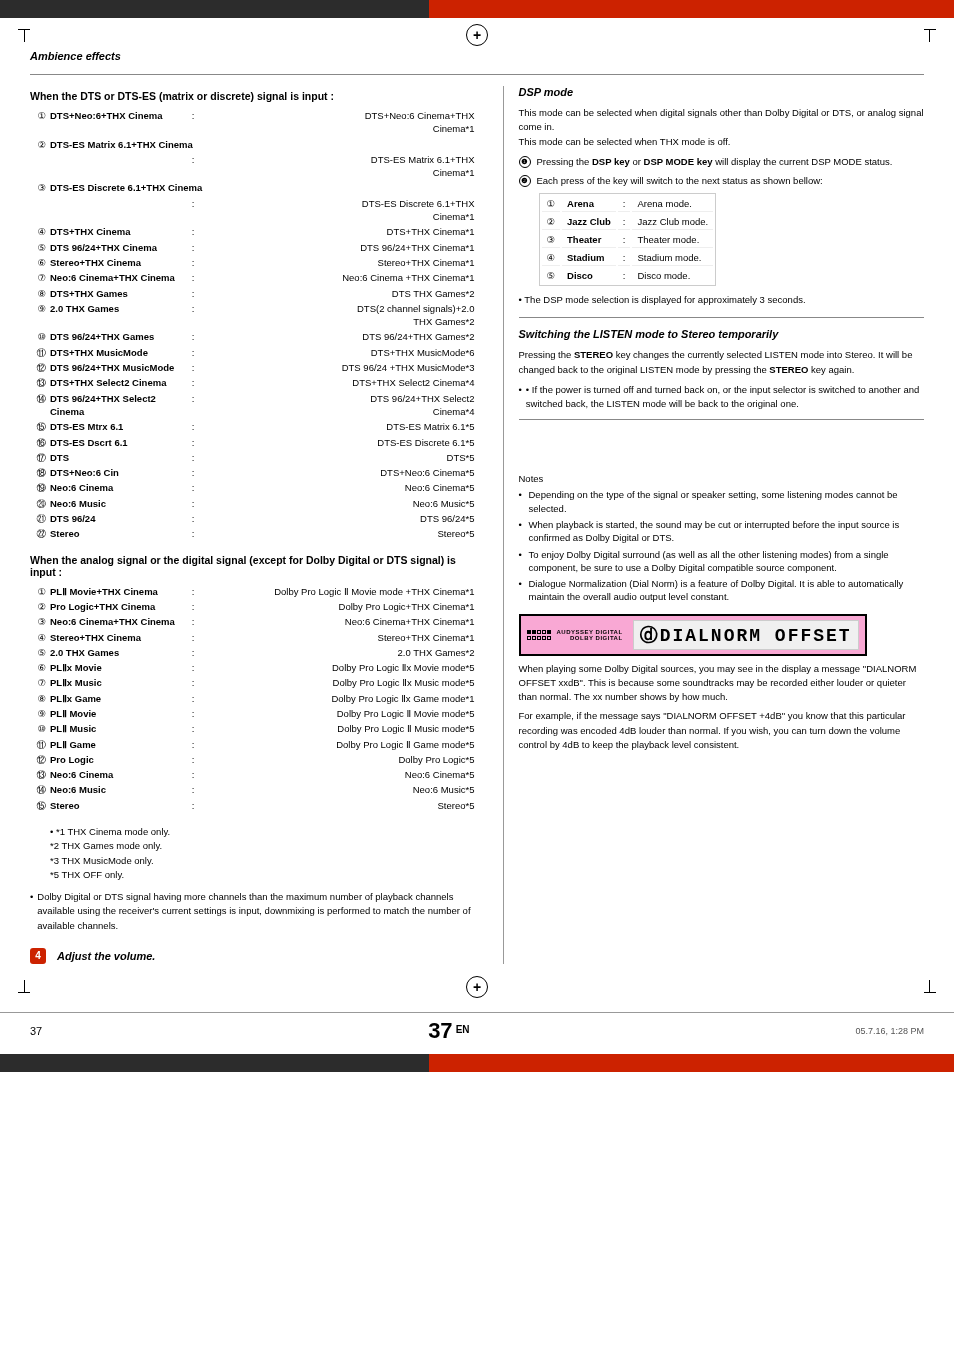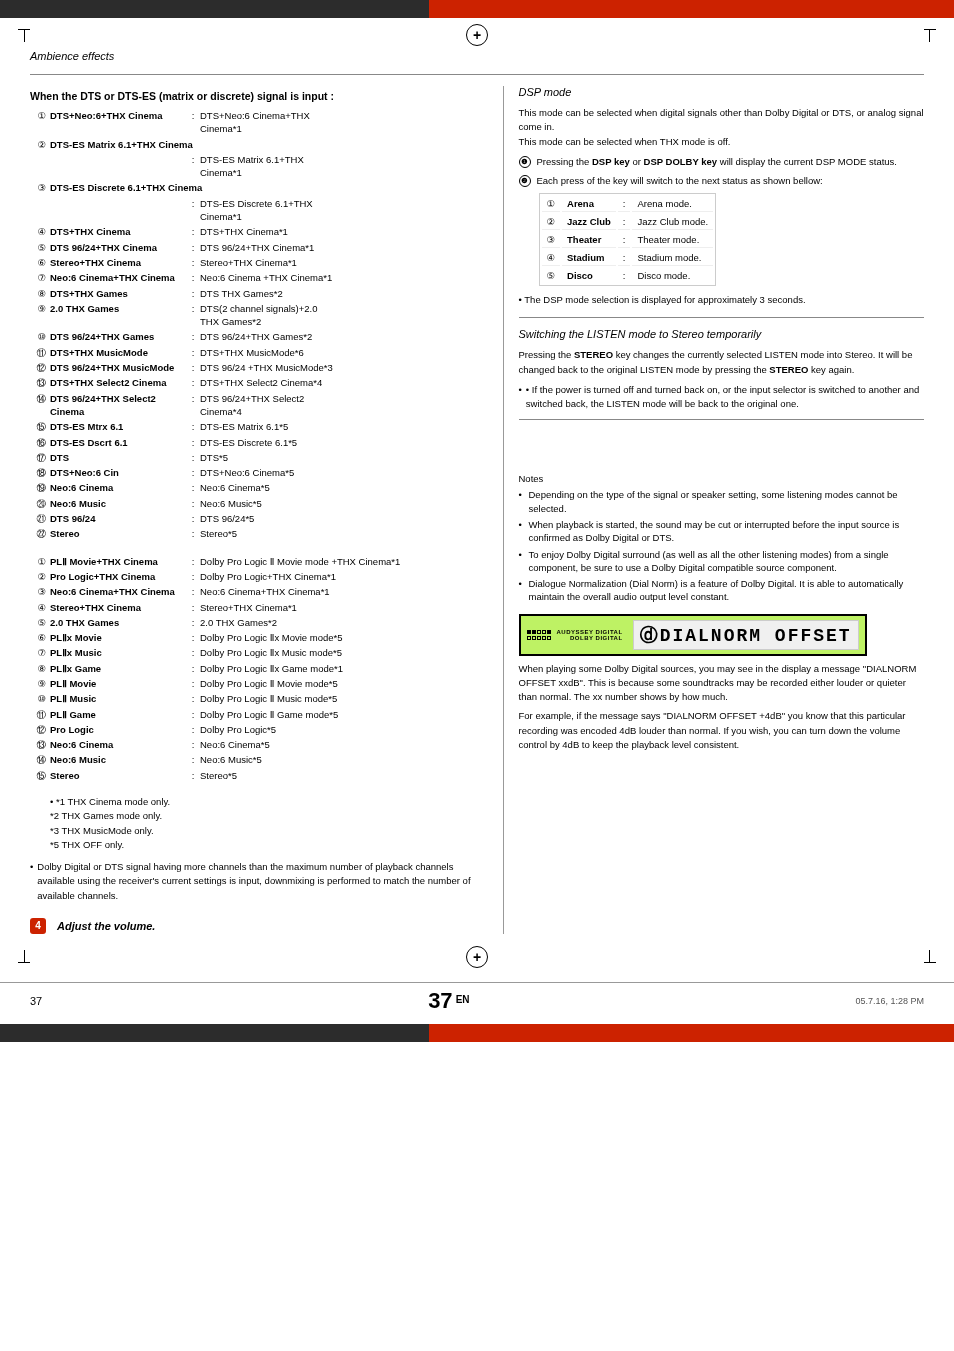--- a/index.html
+++ b/index.html
@@ -68,21 +68,21 @@
     }
 
     .right-column {
       width: 48%;
       border-left: 1px solid #999;
       padding-left: 15px;
     }
 
     .section-title {
       font-style: italic;
-      font-weight: normal;
+      font-weight: bold;
       font-size: 11px;
       margin-bottom: 8px;
       color: #000;
     }
 
     .subsection-title {
       font-weight: bold;
       font-size: 10.5px;
       margin-bottom: 6px;
       margin-top: 4px;
@@ -115,20 +115,21 @@
       font-weight: bold;
     }
 
     .signal-table .colon-cell {
       width: 10px;
       text-align: center;
     }
 
     .signal-table .value-cell {
       flex: 1;
+      text-align: right;
     }
 
     .bold { font-weight: bold; }
 
     .note-list {
       list-style: none;
       margin: 0;
       padding: 0;
     }
 
@@ -466,20 +467,21 @@
             <td class="num-cell">㉒</td>
             <td class="name-cell bold"><b>Stereo</b></td>
             <td class="colon-cell">:</td>
             <td class="value-cell">Stereo*5</td>
           </tr>
         </tbody>
           </table>
       </div>
 
       <div class="table-section">
+        <div class="subsection-title">When the analog signal or the digital signal (except for Dolby Digital or DTS signal) is input :</div>
 
         <table class="signal-table">
           <tbody>
               <tr>
             <td class="num-cell">①</td>
             <td class="name-cell bold"><b>PLⅡ Movie+THX Cinema</b></td>
             <td class="colon-cell">:</td>
             <td class="value-cell">Dolby Pro Logic Ⅱ Movie mode +THX Cinema*1</td>
           </tr>
           <tr>
@@ -599,21 +601,21 @@
         <div class="section-title">DSP mode</div>
 
         <div class="dsp-note">
           <span>This mode can be selected when digital signals other than Dolby Digital or DTS, or analog signal come in.</span><br>
           <span>This mode can be selected when THX mode is off.</span>
         </div>
 
         <div class="bullet-item">
           <div class="bullet-circle">❶</div>
           <div>
-            <span>Pressing the </span><strong>DSP key</strong><span> or </span><strong>DSP DOLBY key</strong><span> will display the current DSP MODE status.</span>
+            <span>Pressing the </span><strong>DSP key</strong><span> or </span><strong>DSP MODE key</strong><span> will display the current DSP MODE status.</span>
           </div>
         </div>
 
         <div class="bullet-item">
           <div class="bullet-circle">❷</div>
           <div>
             <span>Each press of the key will switch to the next status as shown bellow:</span>
           </div>
         </div>
 
@@ -676,21 +678,21 @@
         <div class="notes-label">Notes</div>
         <ul class="note-list">
           <li>Depending on the type of the signal or speaker setting, some listening modes cannot be selected.</li>
           <li>When playback is started, the sound may be cut or interrupted before the input source is confirmed as Dolby Digital or DTS.</li>
           <li>To enjoy Dolby Digital surround (as well as all the other listening modes) from a single component, be sure to use a Dolby Digital compatible source component.</li>
           <li>Dialogue Normalization (Dial Norm) is a feature of Dolby Digital. It is able to automatically maintain the overall audio output level constant.</li>
         </ul>
       </div>
 
       <div style="margin: 10px 0 6px 0;">
-        <div style="border: 2px solid #000; display: inline-block; padding: 4px 6px; background: #bef264;">
+        <div style="border: 2px solid #000; display: inline-block; padding: 4px 6px; background: #f9a8d4;">
           <div style="display:flex; align-items:center; gap: 6px;">
 
             <div style="display:flex; flex-direction:column; gap:2px; align-items:flex-start;">
               <div style="display:flex; gap:1px;">
                 <div style="width:4px;height:4px;background:#000;"></div>
                 <div style="width:4px;height:4px;background:#000;"></div>
                 <div style="width:4px;height:4px;border:1px solid #000;"></div>
                 <div style="width:4px;height:4px;border:1px solid #000;"></div>
                 <div style="width:4px;height:4px;background:#000;"></div>
               </div>

